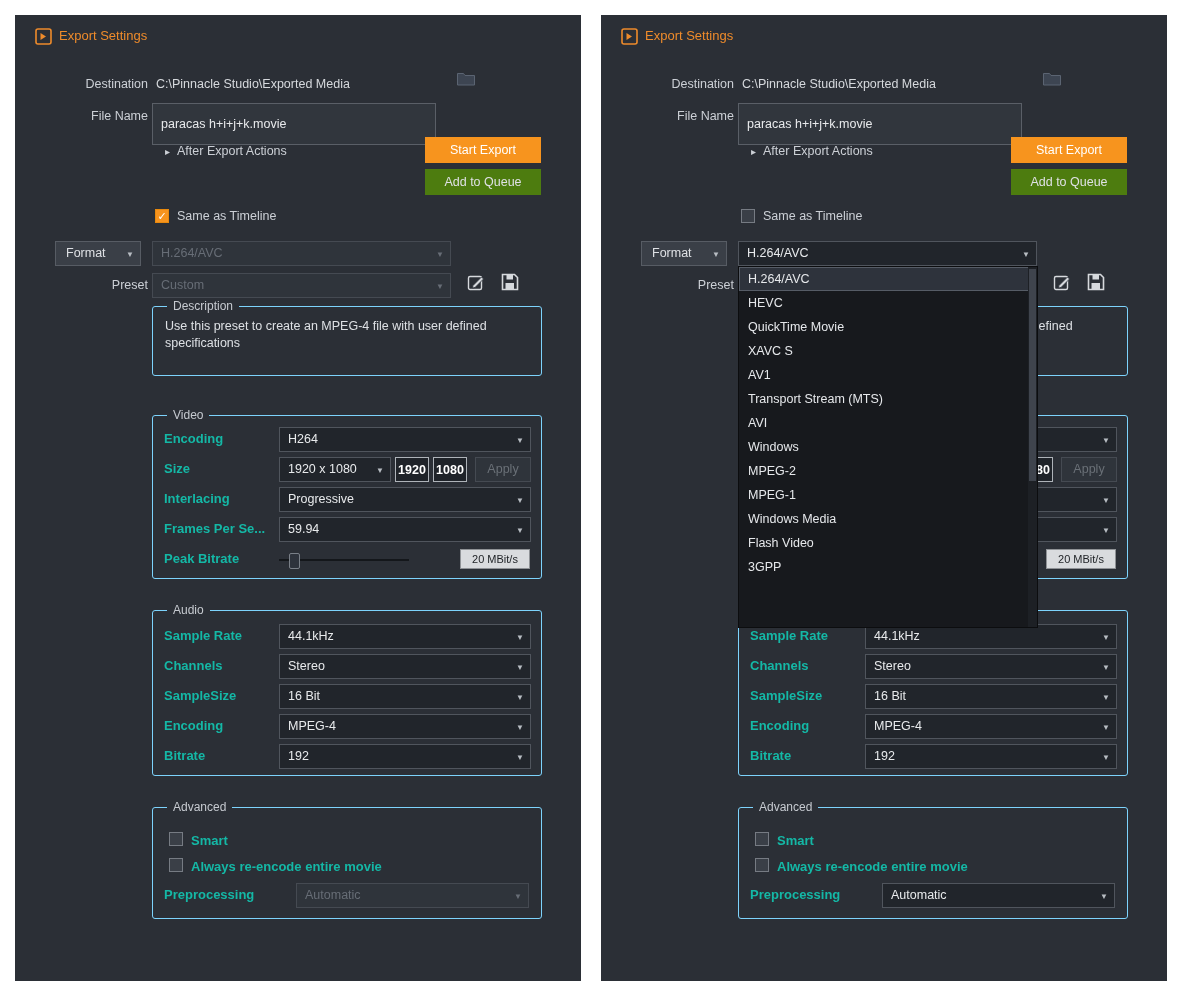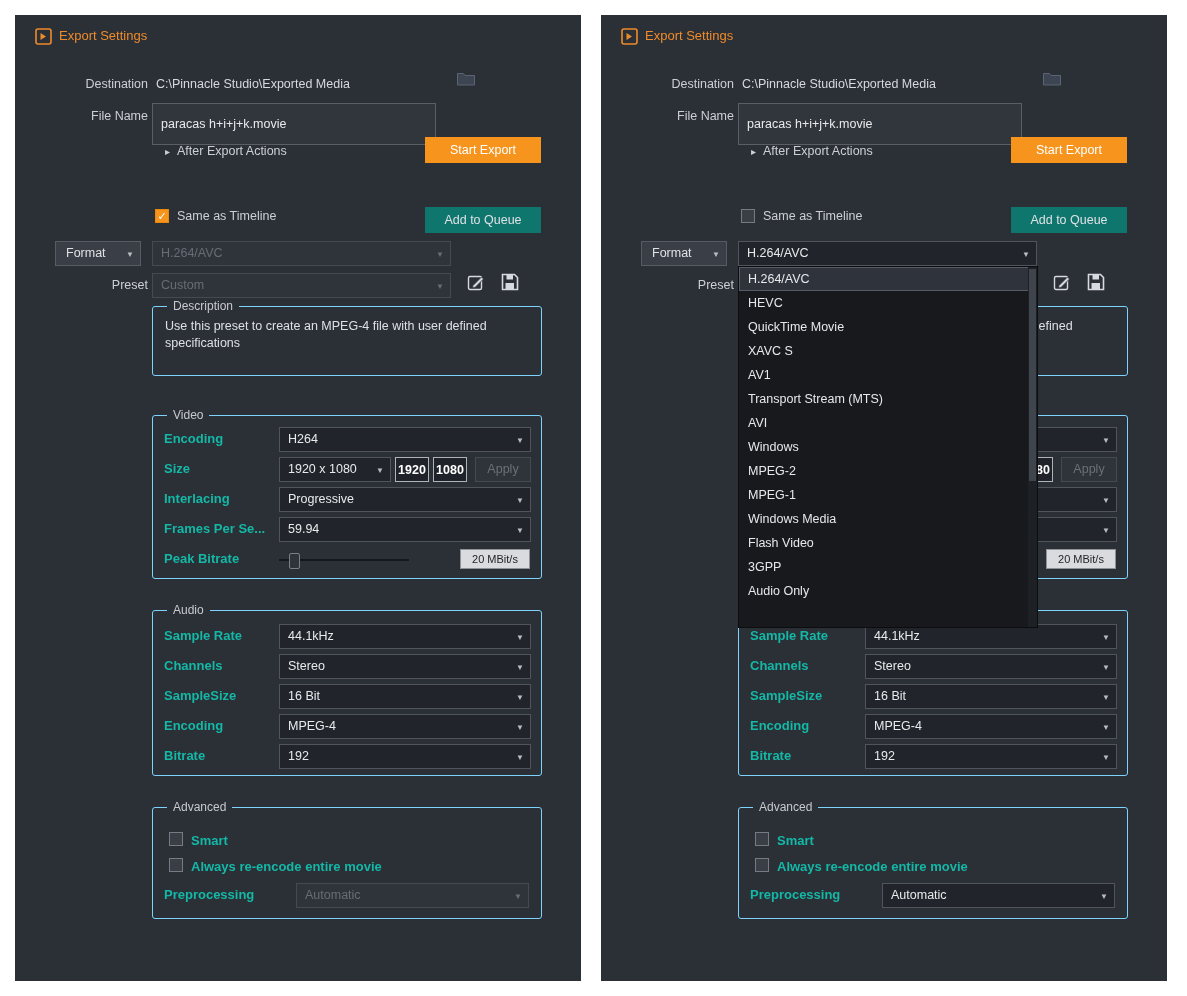--- a/index.html
+++ b/index.html
@@ -11,21 +11,21 @@
   .abs{position:absolute;}
   .title-row{display:flex;align-items:flex-start;gap:7px;}
   .title-text{color:#ee8b2b;font-size:13px;}
   .rlabel{position:absolute;left:8px;width:125px;text-align:right;color:#ccd0d6;font-size:12.5px;}
   .value{color:#d6d9dd;font-size:12.5px;}
   .label{color:#ccd0d6;font-size:12.5px;}
   .input{position:absolute;box-sizing:border-box;height:42px;background:#31363d;border:1px solid #5a5f67;
          color:#e8eaec;font-size:12.5px;padding:0 8px;outline:none;font-family:"Liberation Sans",sans-serif;}
   .btn{position:absolute;display:flex;align-items:center;justify-content:center;font-size:12.5px;cursor:pointer;}
   .btn.primary{background:#f7941e;color:#ffffff;}
-  .btn.secondary{background:#0f766e;color:#dfe1e5;margin-top:38px;}
+  .btn.secondary{background:#4d7c0f;color:#dfe1e5;}
   .checkbox{position:absolute;width:14px;height:14px;box-sizing:border-box;background:#3a3f47;border:1px solid #767b83;}
   .checkbox.checked{background:#f7941e;border-color:#e8890d;}
   .checkbox.checked::after{content:"✓";color:#ffffff;font-size:11px;line-height:12px;display:block;text-align:center;}
   .chip{position:absolute;box-sizing:border-box;height:25px;background:#3a3f47;border:1px solid #575c64;
         color:#dfe1e5;font-size:12.5px;line-height:23px;padding:0 20px 0 10px;}
   .combo{position:absolute;box-sizing:border-box;height:25px;background:#21252b;border:1px solid #50555d;
          color:#e8eaec;font-size:12.5px;line-height:23px;padding:0 20px 0 8px;overflow:hidden;white-space:nowrap;}
   .combo.off{background:#2f343b;border-color:#454a52;color:#676d76;}
   .chev{position:absolute;right:6px;top:0;line-height:25px;font-size:8px;color:#b7bcc2;}
   .combo.off .chev{color:#676d76;}
@@ -339,15 +339,14 @@
       <div class="dd-item">XAVC S</div>
       <div class="dd-item">AV1</div>
       <div class="dd-item">Transport Stream (MTS)</div>
       <div class="dd-item">AVI</div>
       <div class="dd-item">Windows</div>
       <div class="dd-item">MPEG-2</div>
       <div class="dd-item">MPEG-1</div>
       <div class="dd-item">Windows Media</div>
       <div class="dd-item">Flash Video</div>
       <div class="dd-item">3GPP</div>
-      <div class="dd-item">Audio Only</div>
     </div>
 </div>
 
 </body></html>

